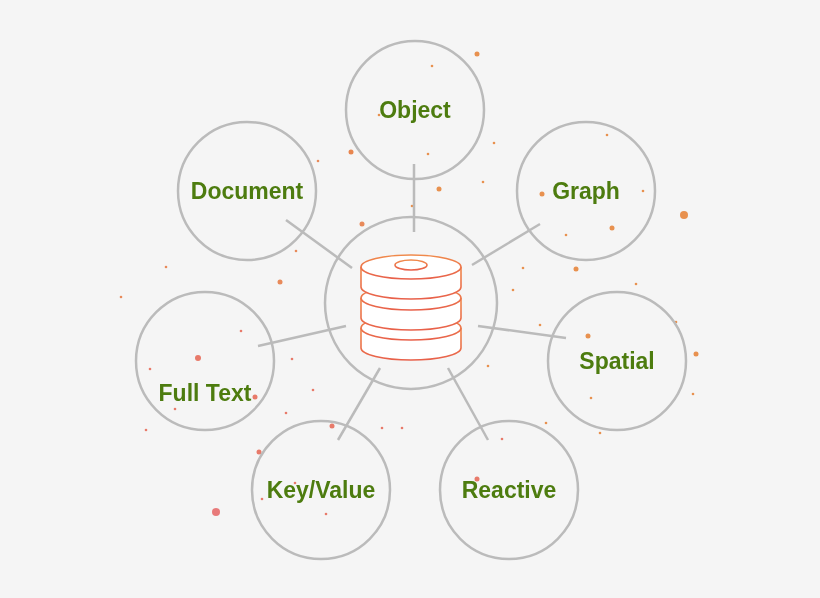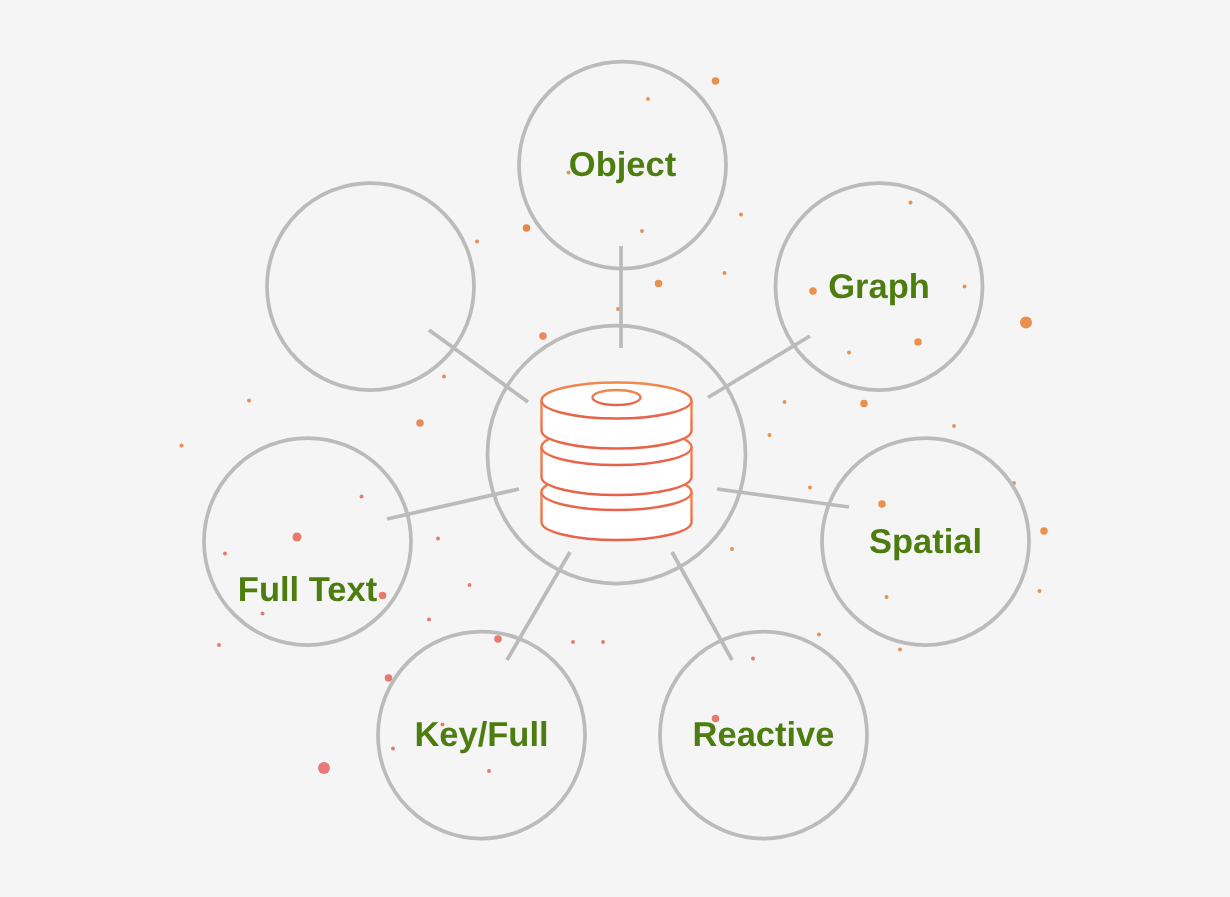--- a/index.html
+++ b/index.html
@@ -109,18 +109,19 @@
       <path d="M361 298 L361 318 A50 12 0 0 0 461 318 L461 298"></path>
       <ellipse cx="411" cy="298" rx="50" ry="12"></ellipse>
 
       <path d="M361 267 L361 287 A50 12 0 0 0 461 287 L461 267"></path>
       <ellipse cx="411" cy="267" rx="50" ry="12"></ellipse>
       <ellipse cx="411" cy="265" rx="16" ry="5"></ellipse>
     </g>
   </svg>
 
   <span class="node-label" style="left:415px; top:110px;">Object</span>
+  <span class="node-label" style="left:247px; top:191px;">Document</span>
   <span class="node-label" style="left:586px; top:191px;text-align:center;">Graph</span>
   <span class="node-label" style="left:205px; top:361px;margin-top:32px;">Full Text</span>
   <span class="node-label" style="left:617px; top:361px;">Spatial</span>
-  <span class="node-label" style="left:321px; top:490px;">Key/Full</span>
+  <span class="node-label" style="left:321px; top:490px;">Key/Value</span>
   <span class="node-label" style="left:509px; top:490px;">Reactive</span>
 </div>
 
 </body></html>

